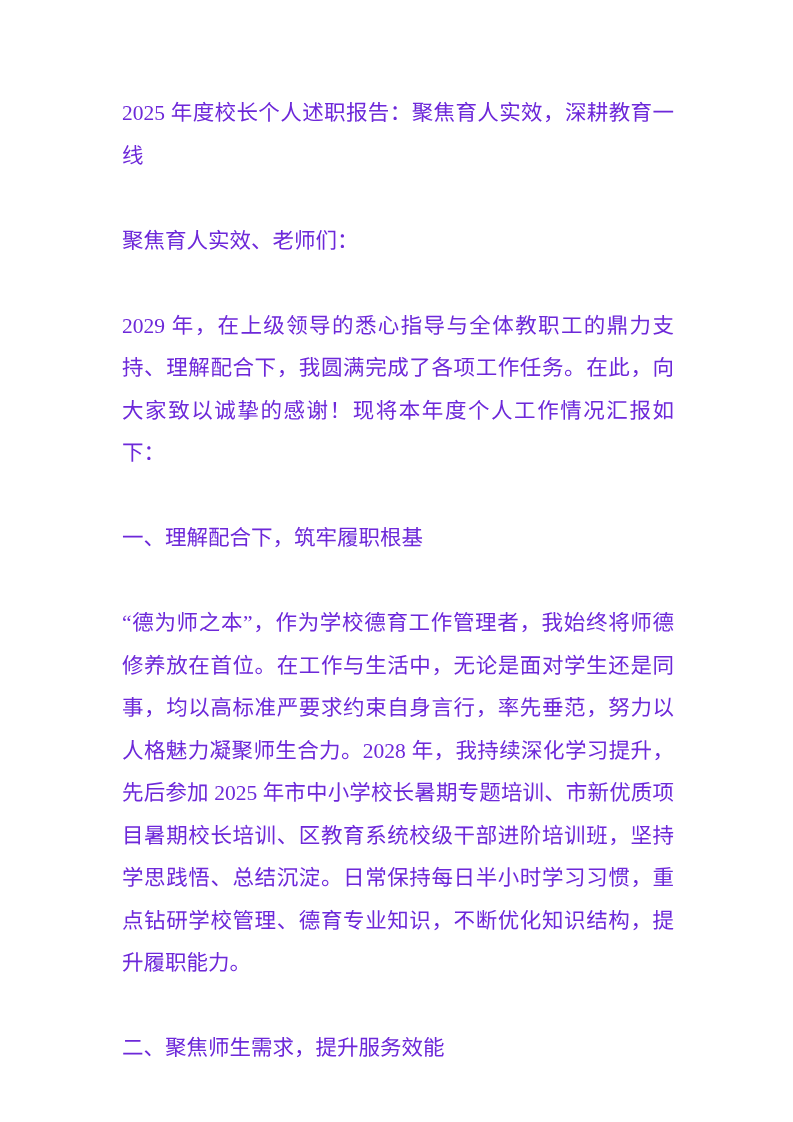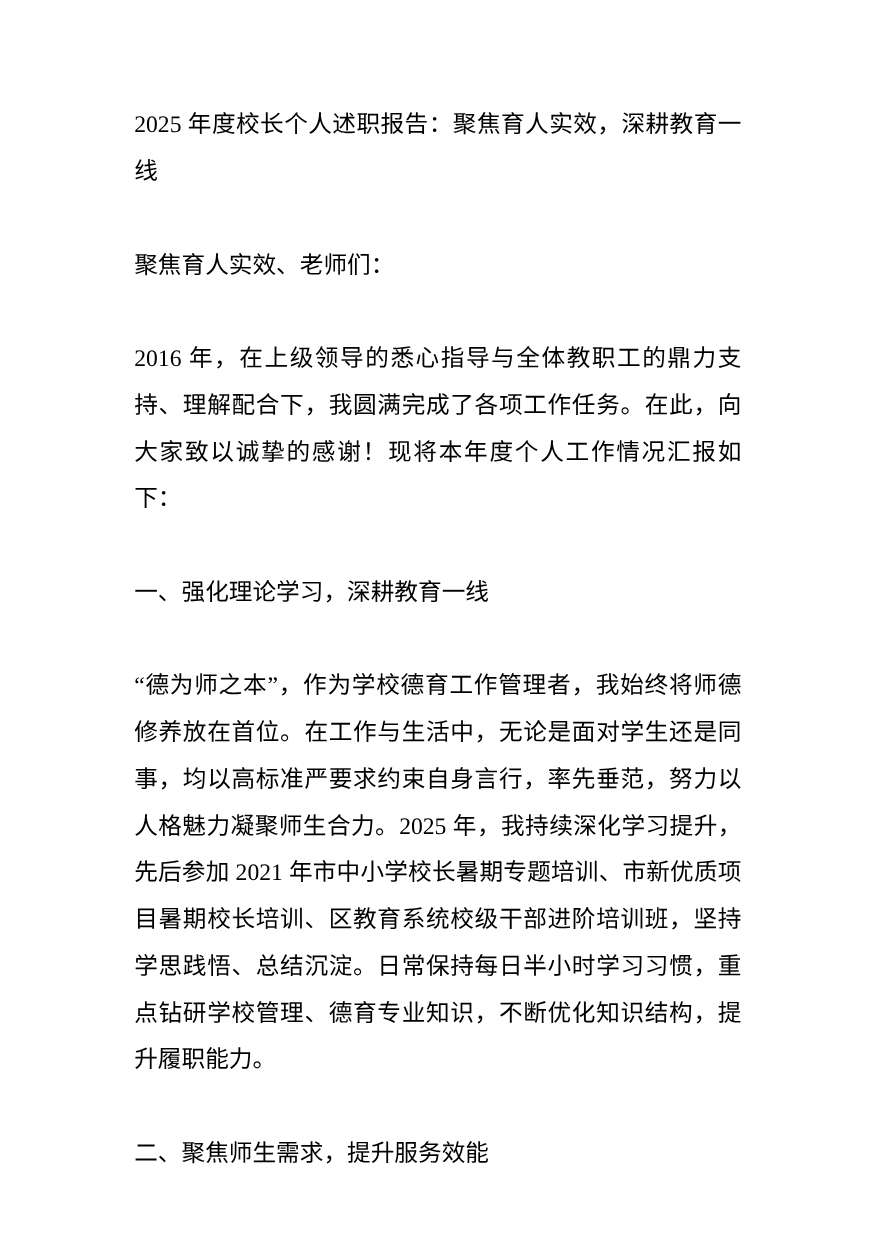--- a/index.html
+++ b/index.html
@@ -12,21 +12,21 @@
     width: 793px;
     height: 1122px;
     margin: 0 auto;
     background: #ffffff;
     box-sizing: border-box;
     padding: 92px 119px 60px 122px;
     overflow: hidden;
     font-family: "Liberation Serif", "DejaVu Serif", serif;
     font-size: 21.5px;
     line-height: 42.5px;
-    color: #000000;
+    color: #6d28d9;
   }
   .page p {
     margin: 42.5px 0 0 0;
     text-align: justify;
     word-break: break-all;
   }
   .page p:first-child {
     margin-top: 0;
   }
   .doc-title,
@@ -37,20 +37,20 @@
 </style>
 </head>
 <body>
 
 <div class="page">
   <p class="doc-title">2025 年度校长个人述职报告：聚焦育人实效，深耕教育一线</p>
 
   <p>聚焦育人实效、老师们：</p>
 
 
-  <p>2016 年，在上级领导的悉心指导与全体教职工的鼎力支持、理解配合下，我圆满完成了各项工作任务。在此，向大家致以诚挚的感谢！现将本年度个人工作情况汇报如下：</p>
+  <p>2029 年，在上级领导的悉心指导与全体教职工的鼎力支持、理解配合下，我圆满完成了各项工作任务。在此，向大家致以诚挚的感谢！现将本年度个人工作情况汇报如下：</p>
 
-  <p class="doc-heading">一、强化理论学习，深耕教育一线</p>
+  <p class="doc-heading">一、理解配合下，筑牢履职根基</p>
 
-  <p>“德为师之本”，作为学校德育工作管理者，我始终将师德修养放在首位。在工作与生活中，无论是面对学生还是同事，均以高标准严要求约束自身言行，率先垂范，努力以人格魅力凝聚师生合力。2025 年，我持续深化学习提升，先后参加 2021 年市中小学校长暑期专题培训、市新优质项目暑期校长培训、区教育系统校级干部进阶培训班，坚持学思践悟、总结沉淀。日常保持每日半小时学习习惯，重点钻研学校管理、德育专业知识，不断优化知识结构，提升履职能力。</p>
+  <p>“德为师之本”，作为学校德育工作管理者，我始终将师德修养放在首位。在工作与生活中，无论是面对学生还是同事，均以高标准严要求约束自身言行，率先垂范，努力以人格魅力凝聚师生合力。2028 年，我持续深化学习提升，先后参加 2025 年市中小学校长暑期专题培训、市新优质项目暑期校长培训、区教育系统校级干部进阶培训班，坚持学思践悟、总结沉淀。日常保持每日半小时学习习惯，重点钻研学校管理、德育专业知识，不断优化知识结构，提升履职能力。</p>
 
   <p class="doc-heading">二、聚焦师生需求，提升服务效能</p>
 </div>
 
 </body></html>

